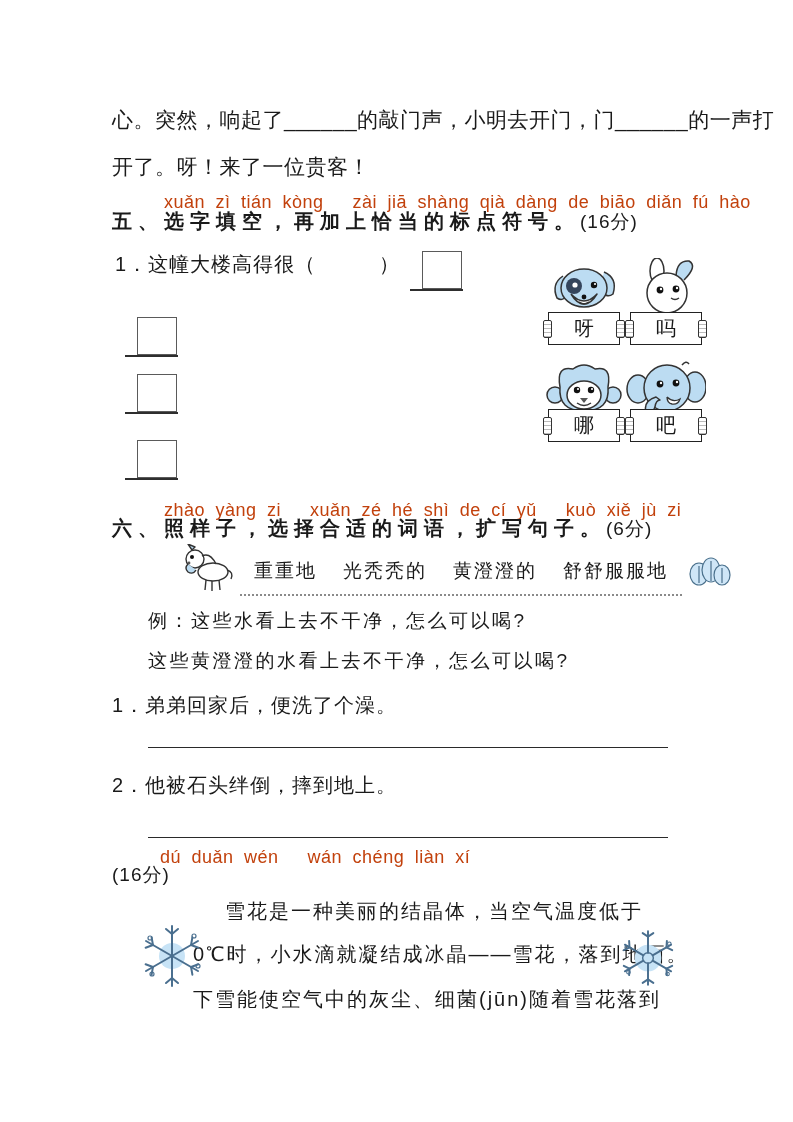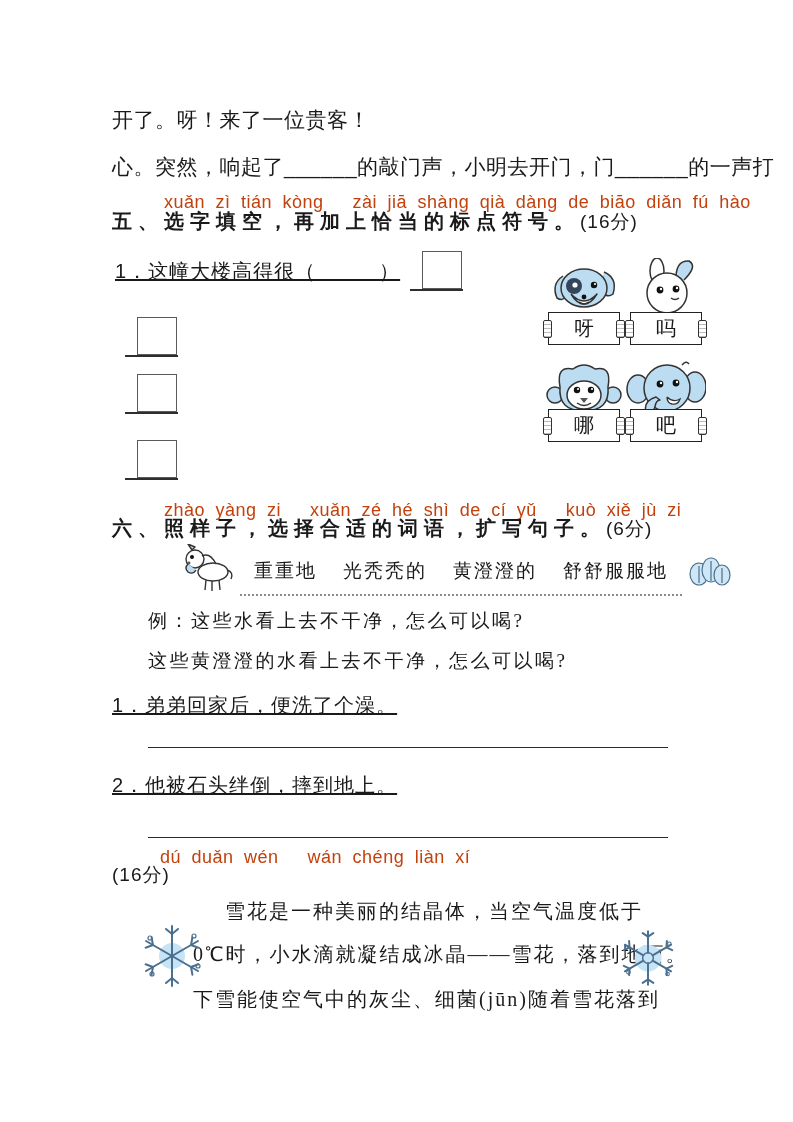--- a/index.html
+++ b/index.html
@@ -11,22 +11,22 @@
     color:#1a1a1a;
     overflow:hidden;
   }
   .abs { position:absolute; }
 
   
   .intro-line { font-size:21px; letter-spacing:0.5px; line-height:47px; white-space:nowrap; }
   .pinyin { font-size:18px; color:#c2410c; word-spacing:5px; letter-spacing:0.5px; white-space:nowrap; }
   .sec-title { font-size:20px; font-weight:700; letter-spacing:6px; white-space:nowrap; }
   .sec-score { font-size:19px; font-weight:400; letter-spacing:1px; }
-  .q-item { font-size:20px; letter-spacing:1px; white-space:nowrap; display:flex; align-items:center;text-decoration:underline; }
-  .kai { font-family:Liberation Serif, serif; }
+  .q-item { font-size:20px; letter-spacing:1px; white-space:nowrap; display:flex; align-items:flex-start; }
+  .kai { font-family:Liberation Sans, sans-serif; }
   .example-line { font-size:19px; letter-spacing:2.5px; white-space:nowrap; }
   .passage-line { font-size:20px; letter-spacing:2px; white-space:nowrap; }
   .wb-word { font-size:19px; letter-spacing:2px; white-space:nowrap; }
 
   
   .box-seat { display:inline-block; border-bottom:2px solid #2e2e2e; padding:0 1px 0 12px; margin-left:10px; }
   .ans-box { display:block; width:40px; height:38px; border:1.4px solid #5a5a5a; background:#fff; }
 
   
   .animals-panel { display:grid; grid-template-columns:80px 80px; column-gap:2px; row-gap:10px; }
@@ -42,22 +42,22 @@
   .word-bank { display:flex; align-items:flex-end; }
   .wb-words { display:flex; gap:26px; border-bottom:2px dotted #8a8a8a; padding:0 14px 10px 14px; }
 
   
   .answer-line { border-bottom:1.4px solid #2a2a2a; width:520px; height:28px; }
 </style>
 </head>
 <body>
 
 <div class="abs" style="left:112px; top:96px;">
+  <div class="intro-line">心。突然，响起了______的敲门声，小明去开门，门______的一声打</div>
   <div class="intro-line">开了。呀！来了一位贵客！</div>
-  <div class="intro-line">心。突然，响起了______的敲门声，小明去开门，门______的一声打</div>
 </div>
 
 <div class="abs pinyin" style="left:164px; top:190px;">xuǎn zì tián kòng　 zài jiā shàng qià dàng de biāo diǎn fú hào</div>
 <div class="abs" style="left:112px; top:208px; display:flex; align-items:baseline;">
   <span class="sec-title">五、选字填空，再加上恰当的标点符号。</span>
   <span class="sec-score">(16分)</span>
 </div>
 
 <div class="abs q-item" style="left:115px; top:251px;">
   <span>1．这幢大楼高得很（　　　）</span>

